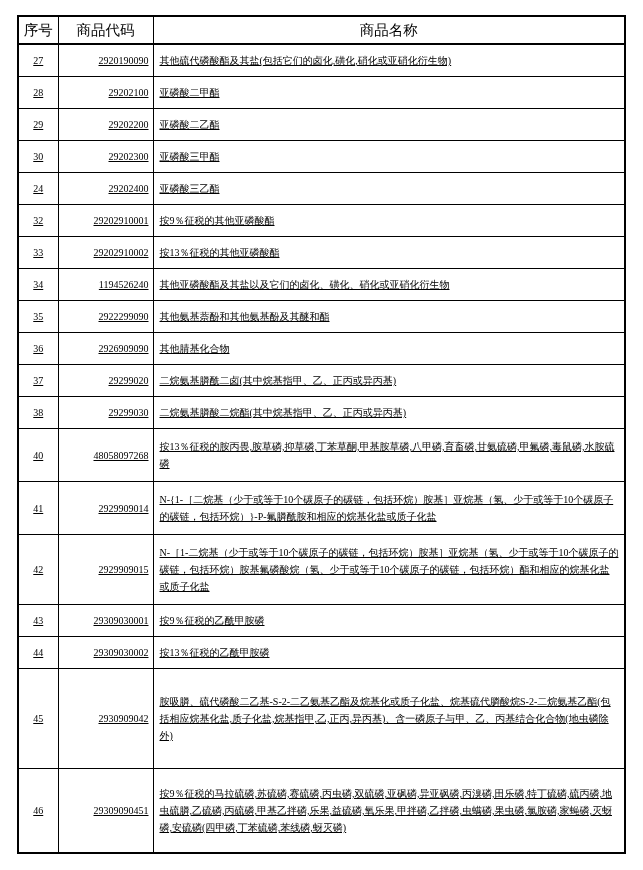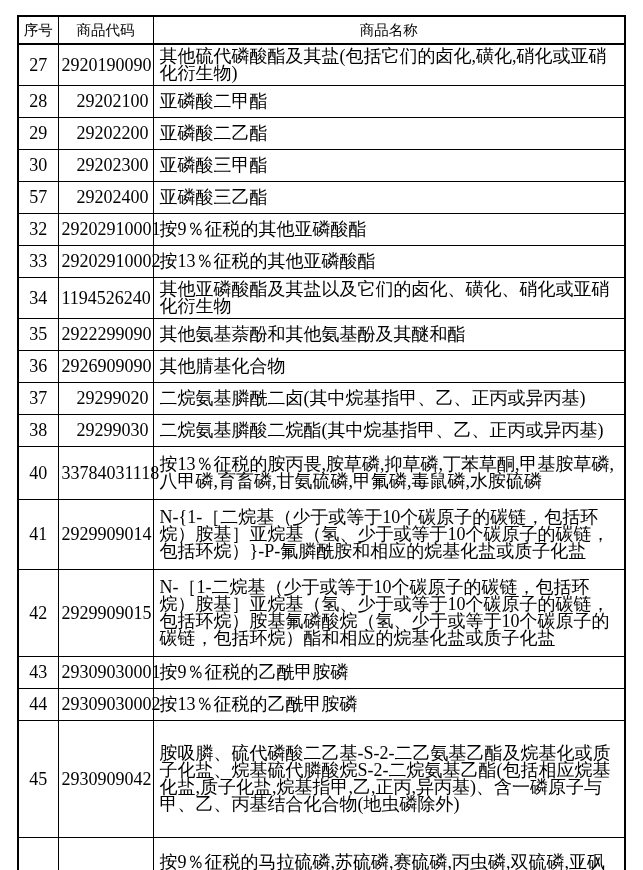--- a/index.html
+++ b/index.html
@@ -32,26 +32,27 @@
   thead th {
     border-bottom: 2px solid #000;
     font-weight: normal;
     font-size: 14.5px;
     height: 24px;
     text-align: center;
     padding: 1px 2px;
     white-space: nowrap;
   }
   td {
-    font-size: 18px;
+    font-size: 10px;
     line-height: 17px;
     padding: 3px 4px;
     height: 25px;
     vertical-align: middle;
     word-break: break-all;
+    text-decoration: underline;
   }
   .col-no   { text-align: center; }
   .col-code { text-align: right; padding-left: 3px; white-space: nowrap; }
   .col-name { text-align: left; padding-left: 6px; padding-right: 5px; }
   .pad-sm { padding-top: 9px;  padding-bottom: 9px;  }
   .pad-md { padding-top: 16px; padding-bottom: 16px; }
   .pad-lg { padding-top: 24px; padding-bottom: 24px; }
 </style>
 </head>
 <body>
@@ -85,21 +86,21 @@
           <td class="col-no">29</td>
           <td class="col-code">29202200</td>
           <td class="col-name">亚磷酸二乙酯</td>
         </tr>
         <tr>
           <td class="col-no">30</td>
           <td class="col-code">29202300</td>
           <td class="col-name">亚磷酸三甲酯</td>
         </tr>
         <tr>
-          <td class="col-no">57</td>
+          <td class="col-no">24</td>
           <td class="col-code">29202400</td>
           <td class="col-name">亚磷酸三乙酯</td>
         </tr>
         <tr>
           <td class="col-no">32</td>
           <td class="col-code">29202910001</td>
           <td class="col-name">按9％征税的其他亚磷酸酯</td>
         </tr>
         <tr>
           <td class="col-no">33</td>
@@ -126,21 +127,21 @@
           <td class="col-code">29299020</td>
           <td class="col-name">二烷氨基膦酰二卤(其中烷基指甲、乙、正丙或异丙基)</td>
         </tr>
         <tr>
           <td class="col-no">38</td>
           <td class="col-code">29299030</td>
           <td class="col-name">二烷氨基膦酸二烷酯(其中烷基指甲、乙、正丙或异丙基)</td>
         </tr>
         <tr>
           <td class="col-no">40</td>
-          <td class="col-code">33784031118</td>
+          <td class="col-code">48058097268</td>
           <td class="col-name pad-sm">按13％征税的胺丙畏,胺草磷,抑草磷,丁苯草酮,甲基胺草磷,八甲磷,育畜磷,甘氨硫磷,甲氟磷,毒鼠磷,水胺硫磷</td>
         </tr>
         <tr>
           <td class="col-no">41</td>
           <td class="col-code">2929909014</td>
           <td class="col-name pad-sm">N-{1-［二烷基（少于或等于10个碳原子的碳链，包括环烷）胺基］亚烷基（氢、少于或等于10个碳原子的碳链，包括环烷）}-P-氟膦酰胺和相应的烷基化盐或质子化盐</td>
         </tr>
         <tr>
           <td class="col-no">42</td>
           <td class="col-code">2929909015</td>

